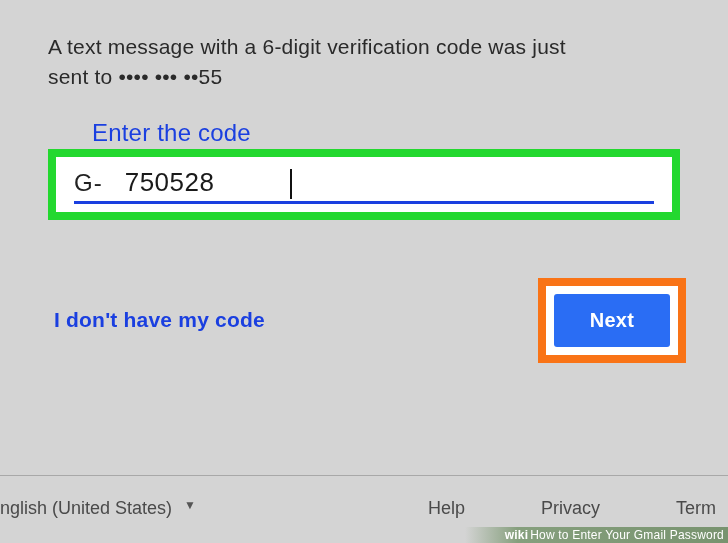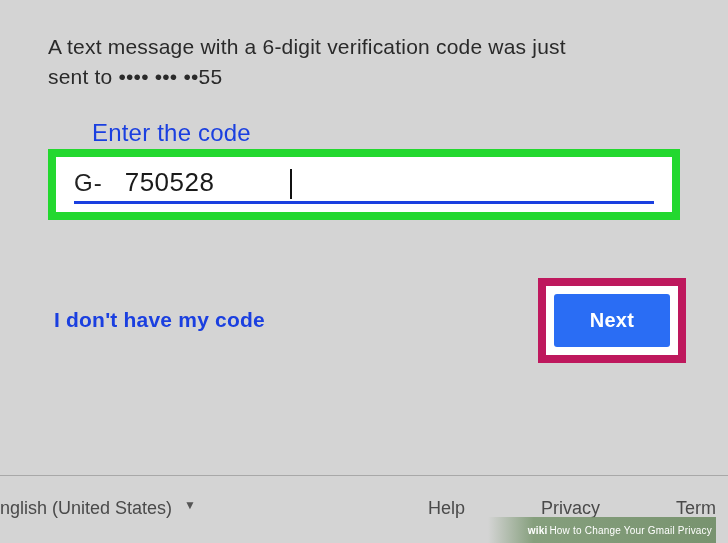--- a/index.html
+++ b/index.html
@@ -77,21 +77,21 @@
     padding-left: 6px;
   }
   .link-nophone {
     color: #1a3fe0;
     font-size: 21px;
     font-weight: 700;
     letter-spacing: 0.2px;
     cursor: pointer;
   }
   .next-highlight {
-    border: 8px solid #be185d;
+    border: 8px solid #f97316;
     background: #fff;
     padding: 8px;
     margin-right: -6px;
   }
   .next-button {
     background: #2a6df4;
     color: #fff;
     border: none;
     font-size: 20px;
     font-weight: 700;
@@ -121,25 +121,25 @@
     font-size: 12px;
     color: #555;
   }
   .footer-links {
     display: flex;
     gap: 76px;
   }
   .footer-link { cursor: pointer; color: #4a4a4a; }
   .watermark {
     position: absolute;
-    right: 12px; bottom: 0;
-    height: 26px;
+    right: 0; bottom: 0;
+    height: 16px;
     background: linear-gradient(to right, rgba(130,170,120,0.0), rgba(120,150,110,0.85) 20%, rgba(110,140,100,0.9));
     color: #fff;
-    font-size: 10px;
+    font-size: 12px;
     display: flex;
     align-items: center;
     padding: 0 4px 0 40px;
     letter-spacing: 0.2px;
   }
   .watermark b { font-weight: 700; margin-right: 2px; }
 </style>
 </head>
 <body>
 
@@ -174,14 +174,14 @@
   </div>
   <div class="footer-links">
     <span class="footer-link">Help</span>
     <span class="footer-link">Privacy</span>
     <span class="footer-link">Term</span>
   </div>
 </div>
 
 <div class="watermark">
   <b>wiki</b>
-  <span>How to Change Your Gmail Privacy</span>
+  <span>How to Enter Your Gmail Password</span>
 </div>
 
 </body></html>

